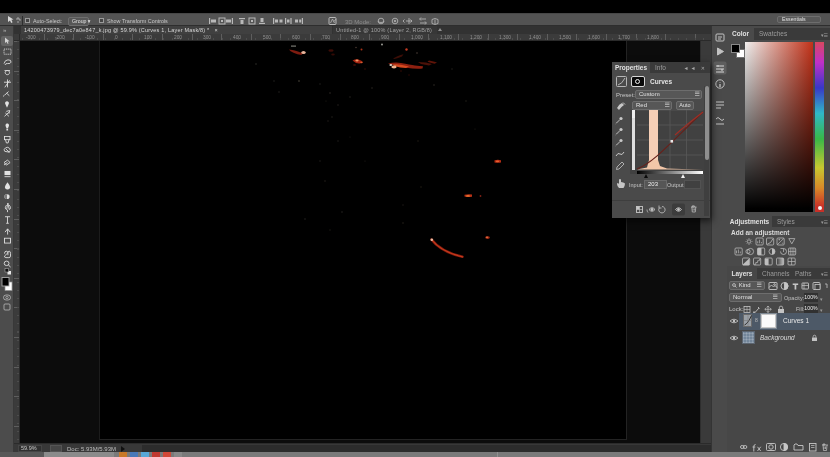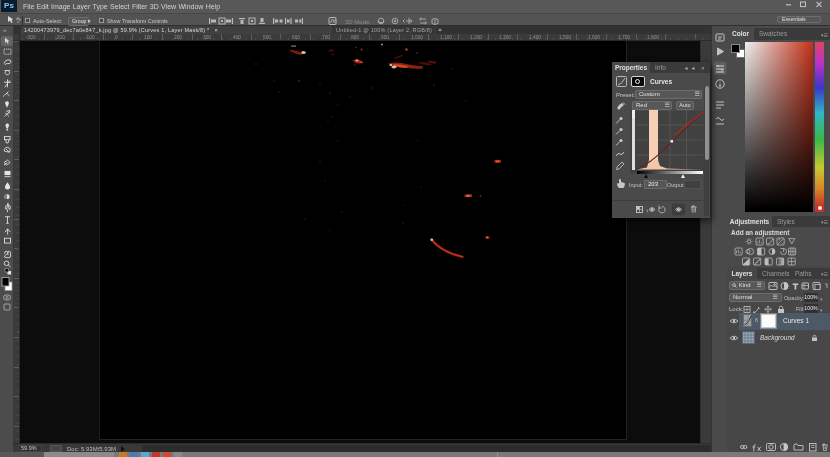--- a/index.html
+++ b/index.html
@@ -5,29 +5,20 @@
 #app{position:relative;width:830px;height:457px;background:#000}
 .abs{position:absolute}
 .tx{color:#cfcfcf;font-size:7px;white-space:nowrap}
 .dd{background:#575757;border:1px solid #6d6d6d;border-radius:2px;color:#e0e0e0;font-size:6px;white-space:nowrap}
 .inset{background:#313131;color:#ececec;font-size:6px;text-align:center}
 svg{display:block}
 </style></head>
 <body>
 <div id="app">
 
-<div class="abs" id="menubar" style="left:0;top:0;width:830px;height:13px;background:#585858">
-  <div class="abs" style="left:1px;top:0;width:16px;height:12px;background:#081c30;color:#8fc6f2;font-size:8px;font-weight:bold;text-align:center;line-height:12px">Ps</div>
-  <div class="abs tx" style="left:23px;top:3px;font-size:7px;color:#d2d2d2;word-spacing:0.4px">File Edit Image Layer Type Select Filter 3D View Window Help</div>
-  <svg class="abs" style="left:785px;top:1px" width="40" height="7" viewBox="0 0 40 7">
-    <rect x="1" y="3.2" width="5" height="1.2" fill="#c4c4c4"></rect>
-    <rect x="15.5" y="1" width="5" height="4.6" fill="none" stroke="#c4c4c4" stroke-width="1"></rect>
-    <path d="M31.5,0.8 L36.5,5.8 M36.5,0.8 L31.5,5.8" stroke="#c4c4c4" stroke-width="1.1"></path>
-  </svg>
-</div>
 
 <div class="abs" id="optbar" style="left:0;top:13px;width:830px;height:13px;background:#535353;border-top:1px solid #474747;border-bottom:1px solid #2e2e2e">
   <svg class="abs" style="left:6px;top:2px" width="16" height="8" viewBox="0 0 16 8">
     <path d="M2,0 L2,6 L4,4.4 L5.2,7 L6.6,6.3 L5.4,3.8 L7.5,3.6 Z" fill="#d8d8d8"></path>
     <path d="M10,3 h4 M12,3 v-2 m0,4 v2" stroke="#bbb" stroke-width="0.8"></path>
     <path d="M13,3.5 l2,0 l-1,1.6 z" fill="#bbb"></path>
   </svg>
   <div class="abs" style="left:22px;top:2px;width:1px;height:9px;background:#2e2e2e"></div>
   <div class="abs" style="left:25px;top:4px;width:5px;height:5px;border:1px solid #9a9a9a;background:#444"></div>
   <div class="abs tx" style="left:33px;top:4px;font-size:5.4px;color:#c8c8c8">Auto-Select:</div>

